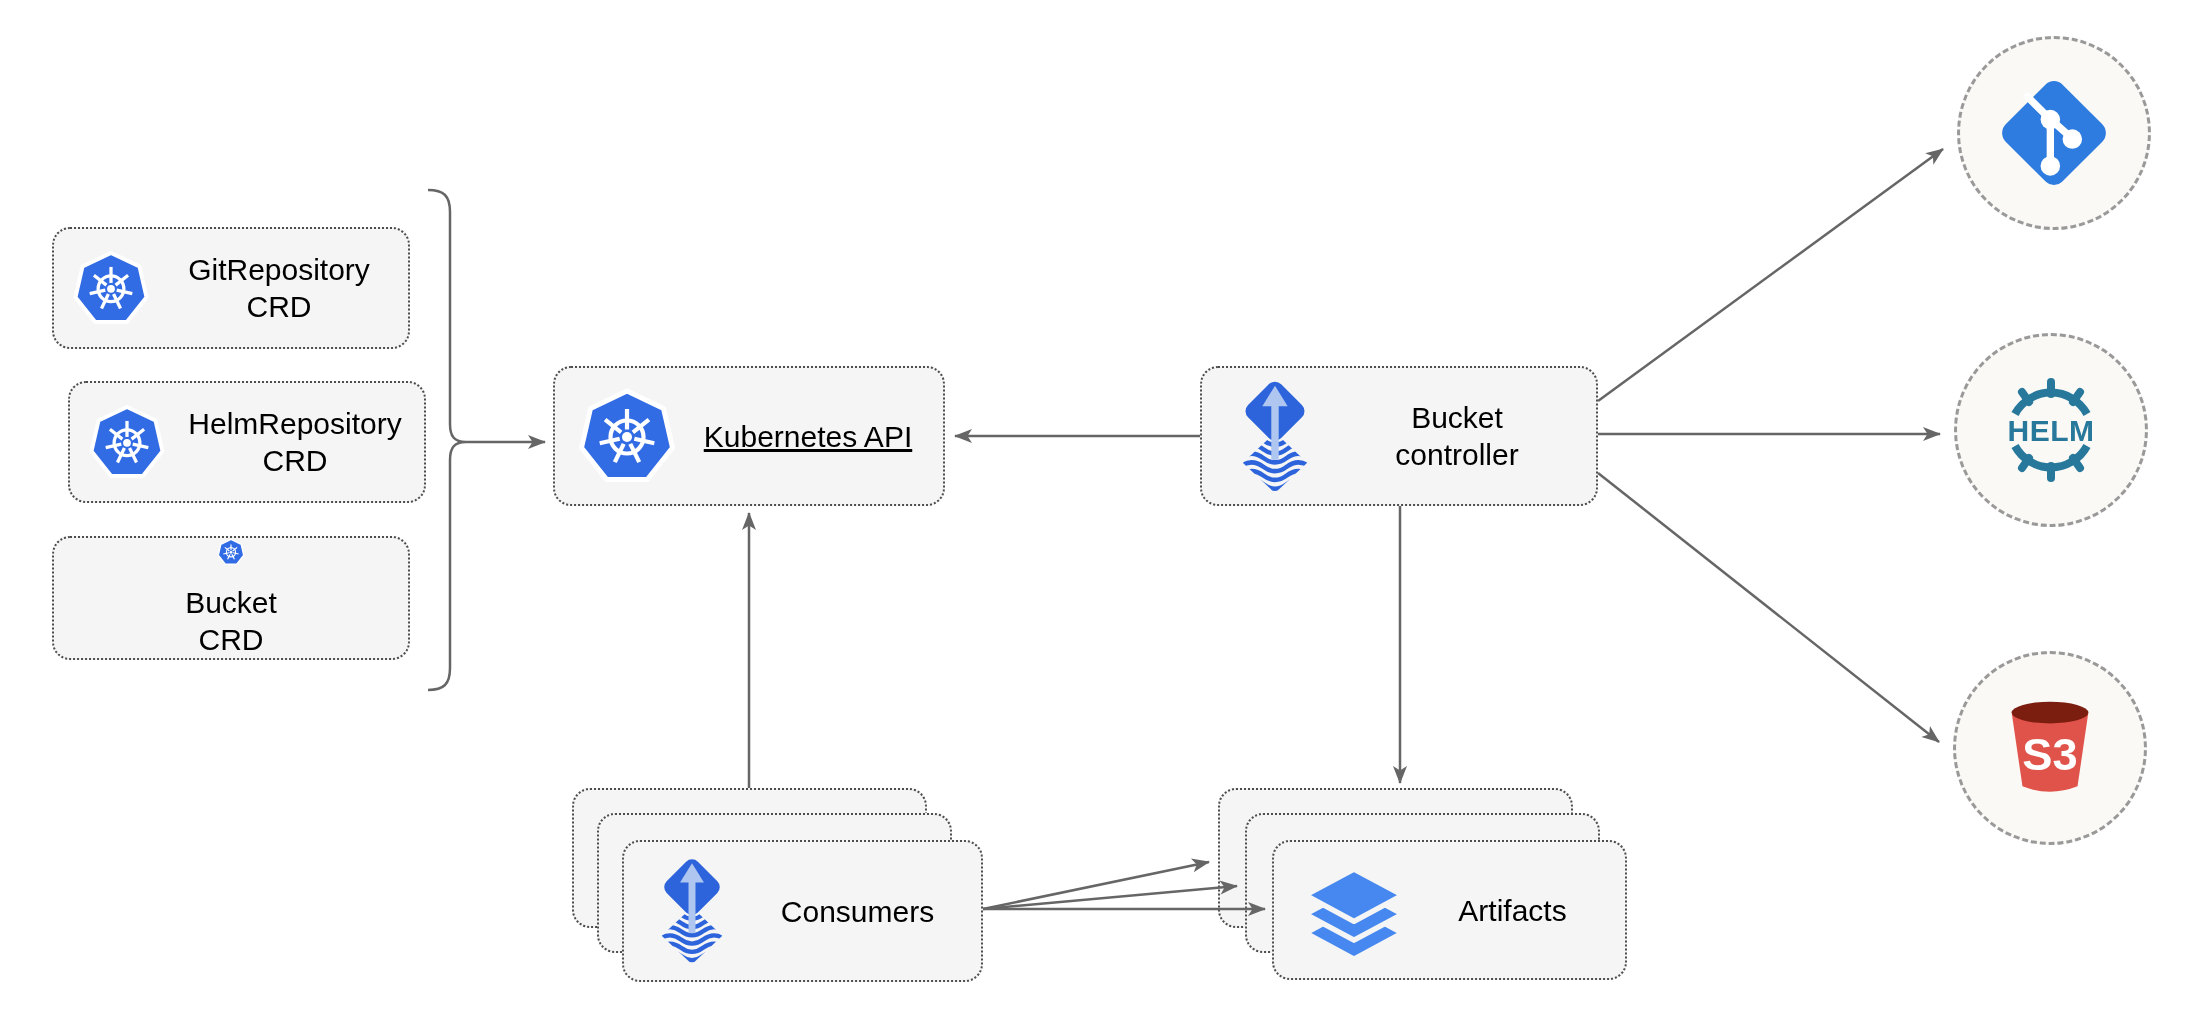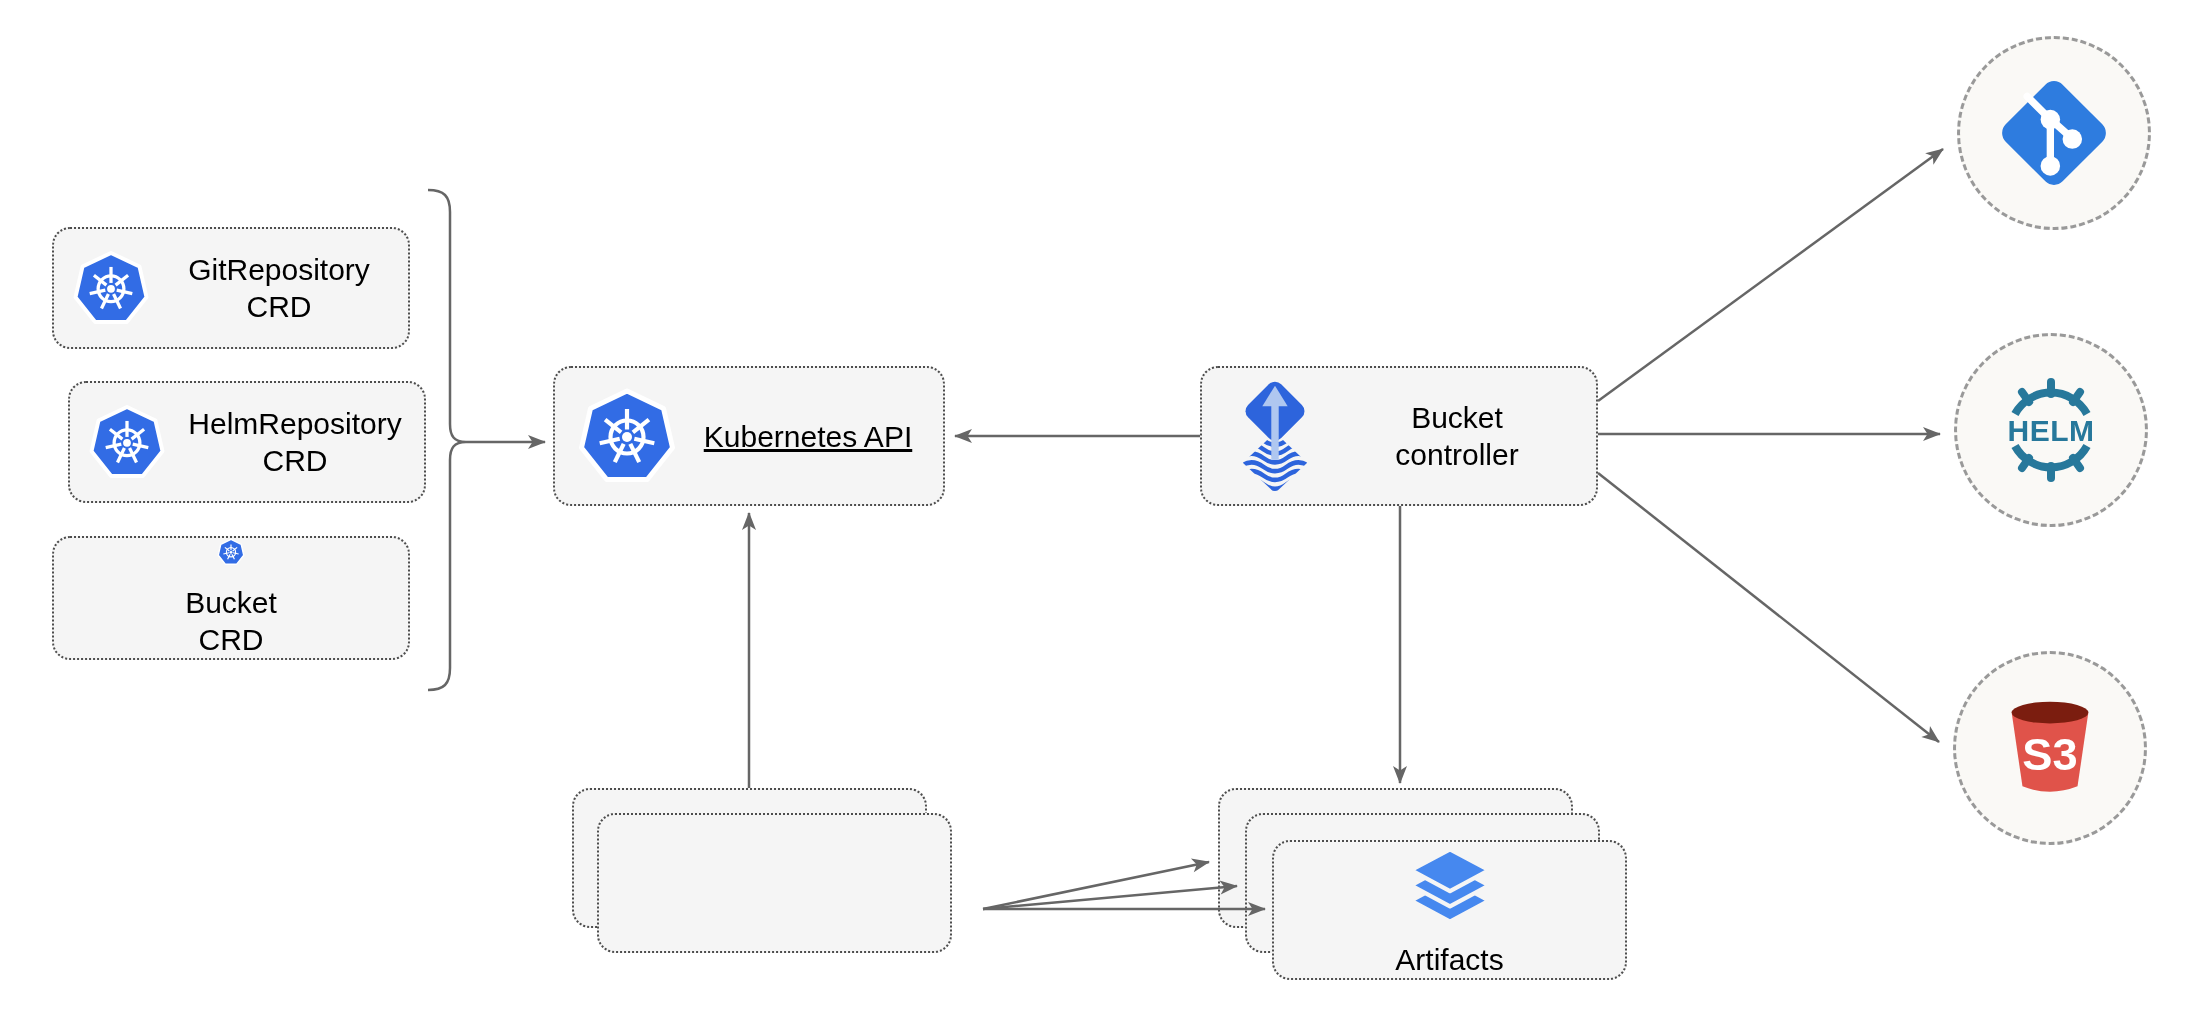--- a/index.html
+++ b/index.html
@@ -157,24 +157,30 @@
         <use href="#sym-flux"></use>
       </svg>
     <div class="label">
       <div>Bucket</div>
       <div>controller</div>
     </div>
   </div>
 
   <div class="node" style="left:572px;top:788px;width:355px;height:140px;"></div>
   <div class="node" style="left:597px;top:813px;width:355px;height:140px;"></div>
+  <div class="node content" style="left:622px;top:840px;width:361px;height:142px;padding:0 22px;">
+    <svg class="icon" viewBox="0 0 100 124" style="width:92px;height:114px">
+        <use href="#sym-flux"></use>
+      </svg>
+    <div class="label">Consumers</div>
+  </div>
 
   <div class="node" style="left:1218px;top:788px;width:355px;height:140px;"></div>
   <div class="node" style="left:1245px;top:813px;width:355px;height:140px;"></div>
-  <div class="node content" style="left:1272px;top:840px;width:355px;height:140px;padding:0 26px;flex-direction:column;">
+  <div class="node content" style="left:1272px;top:840px;width:355px;height:140px;padding:0 26px;">
     <svg class="icon" viewBox="0 0 120 112" style="width:108px;height:101px">
         <use href="#sym-layers"></use>
       </svg>
     <div class="label">Artifacts</div>
   </div>
 
   <div class="endpoint" style="left:1957px;top:36px;">
     <svg class="icon" viewBox="0 0 100 100" style="width:122px;height:122px">
         <use href="#sym-git"></use>
       </svg>

